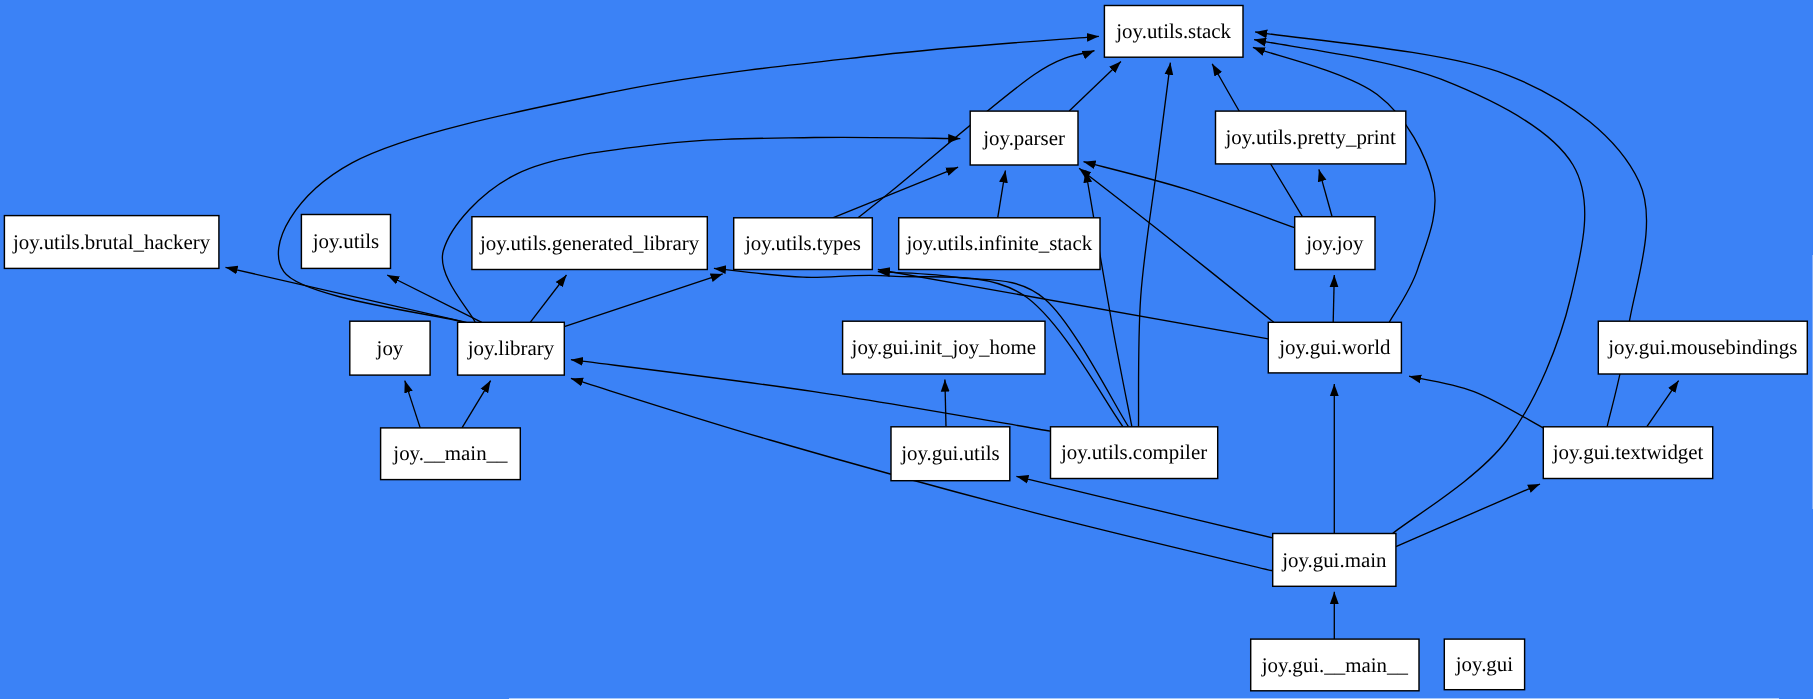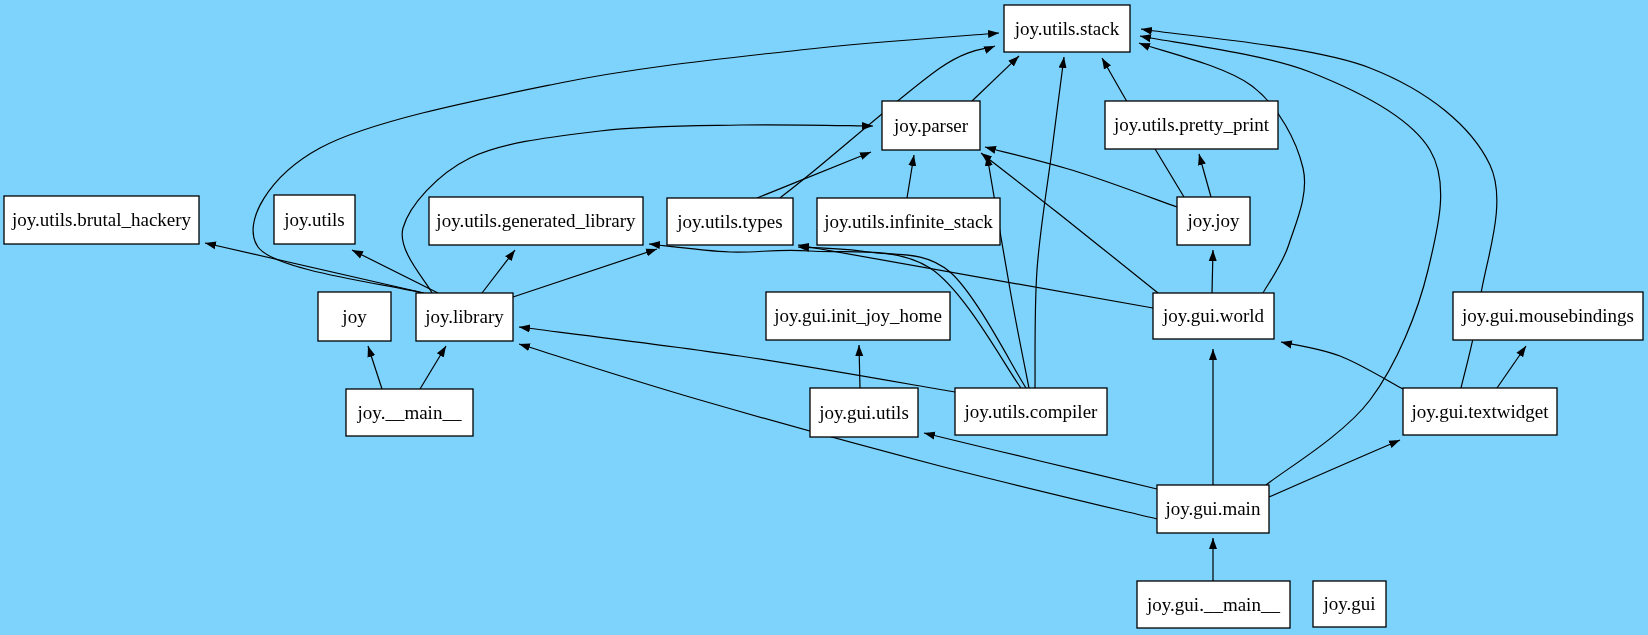--- a/index.html
+++ b/index.html
@@ -1,16 +1,16 @@
 <!DOCTYPE html>
 <html><head>
 <meta charset="utf-8">
 <style>
   html,body{margin:0;padding:0;background:#ffffff;}
-  #canvas{position:relative;width:1648px;height:635px;background:#7dd3fc;overflow:hidden;}
+  #canvas{position:relative;width:1648px;height:635px;background:#3b82f6;overflow:hidden;}
   svg text{font-family:"Liberation Serif","DejaVu Serif",serif;font-size:19px;fill:#000000;}
   svg rect.node{fill:#ffffff;stroke:#000000;stroke-width:1.3;}
   svg path.edge{fill:none;stroke:#000000;stroke-width:1.2;}
 </style>
 </head>
 <body>
 
 <div id="canvas">
   <svg id="graph" width="1648" height="635" viewBox="0 0 1648 635" xmlns="http://www.w3.org/2000/svg">
     <defs>

